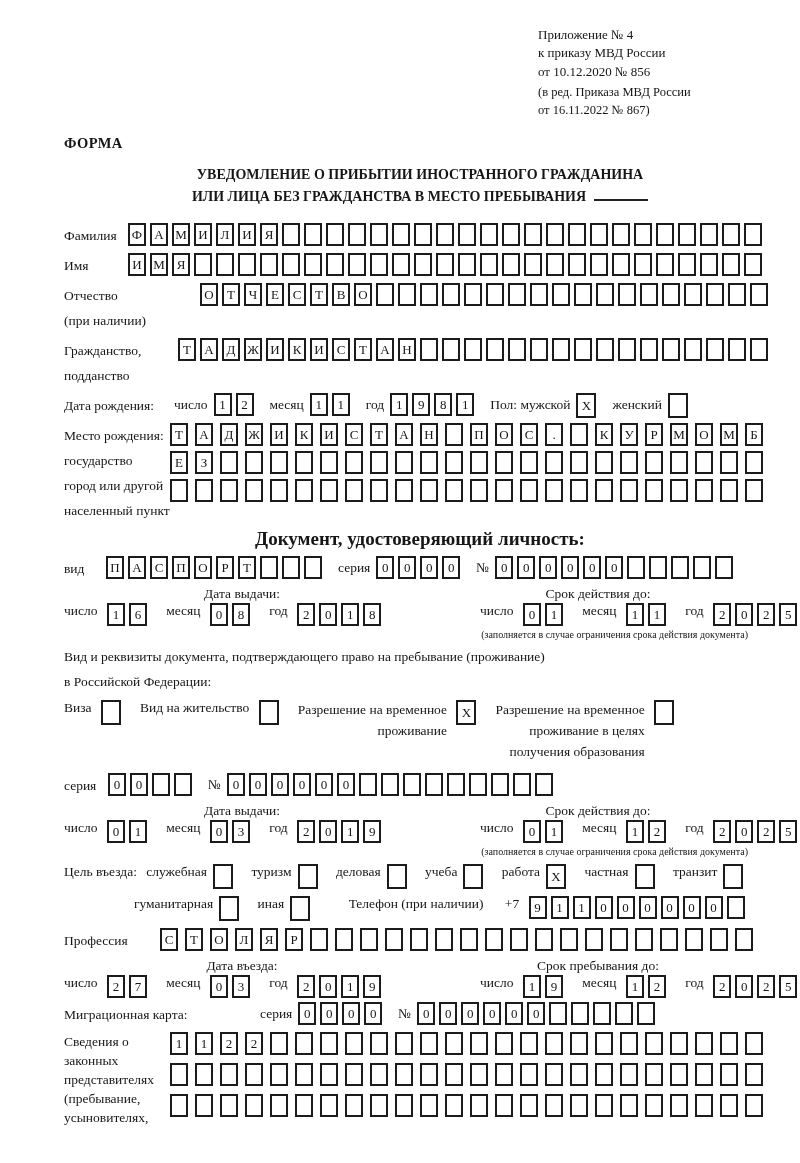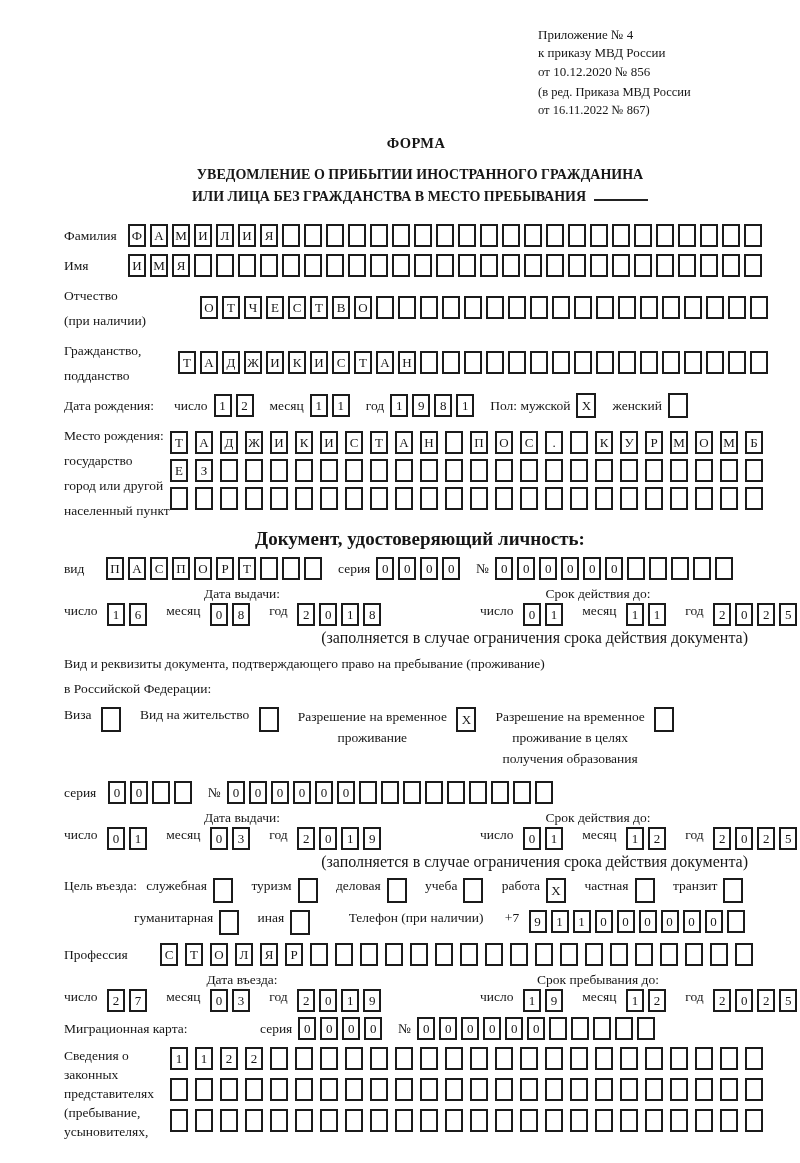--- a/index.html
+++ b/index.html
@@ -3,28 +3,28 @@
 <meta charset="utf-8">
 <style>
   html,body{margin:0;padding:0;background:#fff;}
   body{width:800px;height:1163px;overflow:hidden;color:#161616;
        font-family:"Liberation Serif","DejaVu Serif",serif;}
   .page{box-sizing:border-box;width:800px;height:1163px;padding:26px 24px 0 64px;}
 
   
   .appendix{width:238px;margin-left:auto;font-size:13px;line-height:1.42;}
   .appendix .rev{font-size:12.5px;margin-top:3px;line-height:1.38;}
-  .form-word{text-align:center;font-weight:bold;font-size:14.5px;margin-top:16px;padding-right:8px;letter-spacing:.4px;}
+  .form-word{text-align:left;font-weight:bold;font-size:14.5px;margin-top:16px;padding-right:8px;letter-spacing:.4px;}
   .title{text-align:center;font-weight:bold;font-size:14px;line-height:1.6;margin-top:12px;}
   .uline{display:inline-block;width:54px;height:12px;border-bottom:2px solid #222;margin-left:8px;}
   .sec{font-weight:bold;font-size:13.6px;margin-top:20px;}
 
   
   .rows{margin-top:14px;font-size:13.5px;}
-  .row{display:flex;align-items:center;margin-bottom:5px;line-height:23px;}
+  .row{display:flex;align-items:flex-start;margin-bottom:5px;line-height:23px;}
   .lbl{flex:none;line-height:25px;}
   .cells{white-space:nowrap;display:inline-block;}
   .cell{display:inline-block;box-sizing:content-box;width:14px;height:19px;border:2px solid #1b1b1b;
         margin-right:4px;text-align:center;font-size:13px;line-height:19px;vertical-align:top;background:#fff;}
   .wide2 .cell{margin-right:7px;}
   .cb .cell{width:16px;height:21px;line-height:21px;}
   .t{margin:0 6px 0 12px;}
   .t.first{margin-left:0;}
 
   .w64{width:64px;} .w96{width:96px;} .w106{width:106px;} .w114{width:114px;} .w136{width:136px;} .w150{width:150px;}
@@ -32,27 +32,27 @@
   .cellrow{margin-bottom:5px;white-space:nowrap;}
   .rep .cellrow{margin-bottom:8px;font-family:Liberation Serif, serif;}
 
   .heading-center{font-weight:bold;text-align:center;font-size:19px;margin:2px 0 6px 0;}
   .intro{margin:4px 0 2px 0;line-height:1.55;}
 
   .dl-titles{display:flex;margin:2px 0 1px 0;}
   .dl-titles .half{width:50%;text-align:center;}
   .dl{display:flex;margin-bottom:3px;}
   .dl .half{width:50%;white-space:nowrap;}
-  .note{font-size:16px;margin:0 0 7px 0;}
+  .note{font-size:10px;margin:0 0 7px 0;}
   .note.right{text-align:right;padding-right:28px;}
 
   .opt-row{display:flex;gap:15px;align-items:flex-start;margin:8px 0 10px 0;}
   .opt{white-space:nowrap;}
   .opt .cells{margin-left:6px;}
-  .stack{display:inline-block;text-align:center;line-height:1.55;vertical-align:top;}
+  .stack{display:inline-block;text-align:right;line-height:1.55;vertical-align:top;}
 
   .purpose-row{white-space:nowrap;margin-bottom:7px;}
   .purpose-row .opt{margin-right:11px;}
   .indent70{padding-left:70px;}
 </style>
 </head>
 <body>
 
 <div class="page">
 

